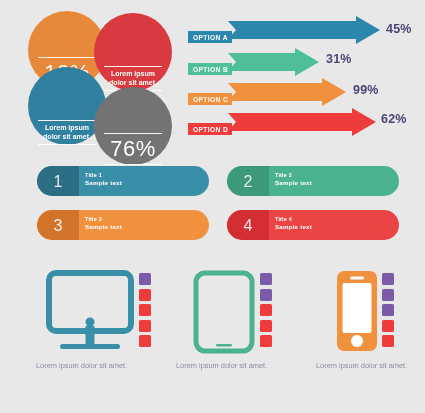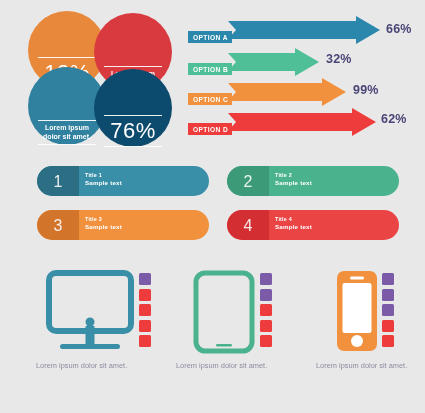--- a/index.html
+++ b/index.html
@@ -24,21 +24,21 @@
     border-bottom:1.4px solid rgba(255,255,255,.92);
     padding:3px 0;
     text-align:center;
     color:#ffffff;
   }
   .circle .big{font-size:22px;line-height:24px;font-weight:400;letter-spacing:.5px;}
   .circle .small{font-size:7px;line-height:8.4px;font-weight:700;}
   #circle-a{left:0;top:0;background:#e8883a;}
   #circle-b{left:66px;top:2px;background:#d93a3f;}
   #circle-c{left:0;top:56px;background:#30809f;}
-  #circle-d{left:66px;top:58px;background:#0c4a6e;}
+  #circle-d{left:66px;top:76px;background:#737373;}
 
   
   #arrows{position:absolute;left:188px;top:16px;width:225px;height:122px;}
   .arrow-row{position:absolute;left:0;height:28px;}
   .arrow-wrap{position:absolute;left:40px;top:0;height:28px;}
   .arrow-svg{display:block;}
   .opt-tab{
     position:absolute;left:0;bottom:1px;
     padding:2.5px 4px 2.5px 5px;
     color:#fff;font-size:6.6px;font-weight:700;letter-spacing:.4px;
@@ -137,33 +137,33 @@
 
   <div class="arrow-row" id="row-a">
     <div class="arrow-wrap" style="width:152px;">
       <svg class="arrow-svg" width="152" height="28" viewBox="0 0 152 28">
         <path d="M0 5 L128 5 L128 0 L152 14 L128 28 L128 23 L0 23 L8 14 Z" fill="#2b87ab"></path>
       </svg>
     </div>
     <div class="opt-tab" style="background:#2b87ab;">
       <span>OPTION A</span>
     </div>
-    <div class="pct" style="left:198px;top:7px;">66%</div>
+    <div class="pct" style="left:198px;top:7px;">45%</div>
   </div>
 
   <div class="arrow-row" id="row-b">
     <div class="arrow-wrap" style="width:91px;">
       <svg class="arrow-svg" width="91" height="28" viewBox="0 0 91 28">
         <path d="M0 5 L67 5 L67 0 L91 14 L67 28 L67 23 L0 23 L8 14 Z" fill="#4fbf97"></path>
       </svg>
     </div>
     <div class="opt-tab" style="background:#4fbf97;">
       <span>OPTION B</span>
     </div>
-    <div class="pct" style="left:138px;top:5px;">32%</div>
+    <div class="pct" style="left:138px;top:5px;">31%</div>
   </div>
 
   <div class="arrow-row" id="row-c">
     <div class="arrow-wrap" style="width:118px;">
       <svg class="arrow-svg" width="118" height="28" viewBox="0 0 118 28">
         <path d="M0 5 L94 5 L94 0 L118 14 L94 28 L94 23 L0 23 L8 14 Z" fill="#f2913d"></path>
       </svg>
     </div>
     <div class="opt-tab" style="background:#f2913d;">
       <span>OPTION C</span>

